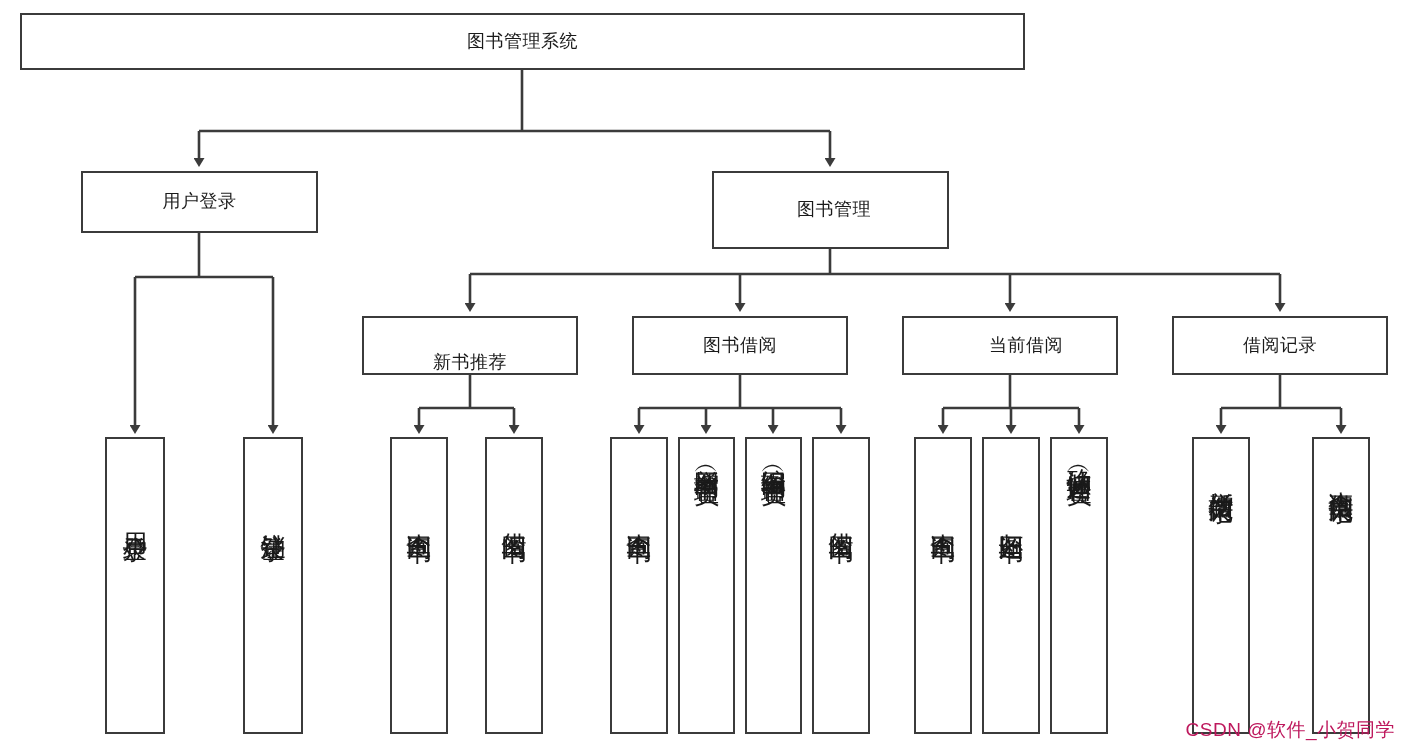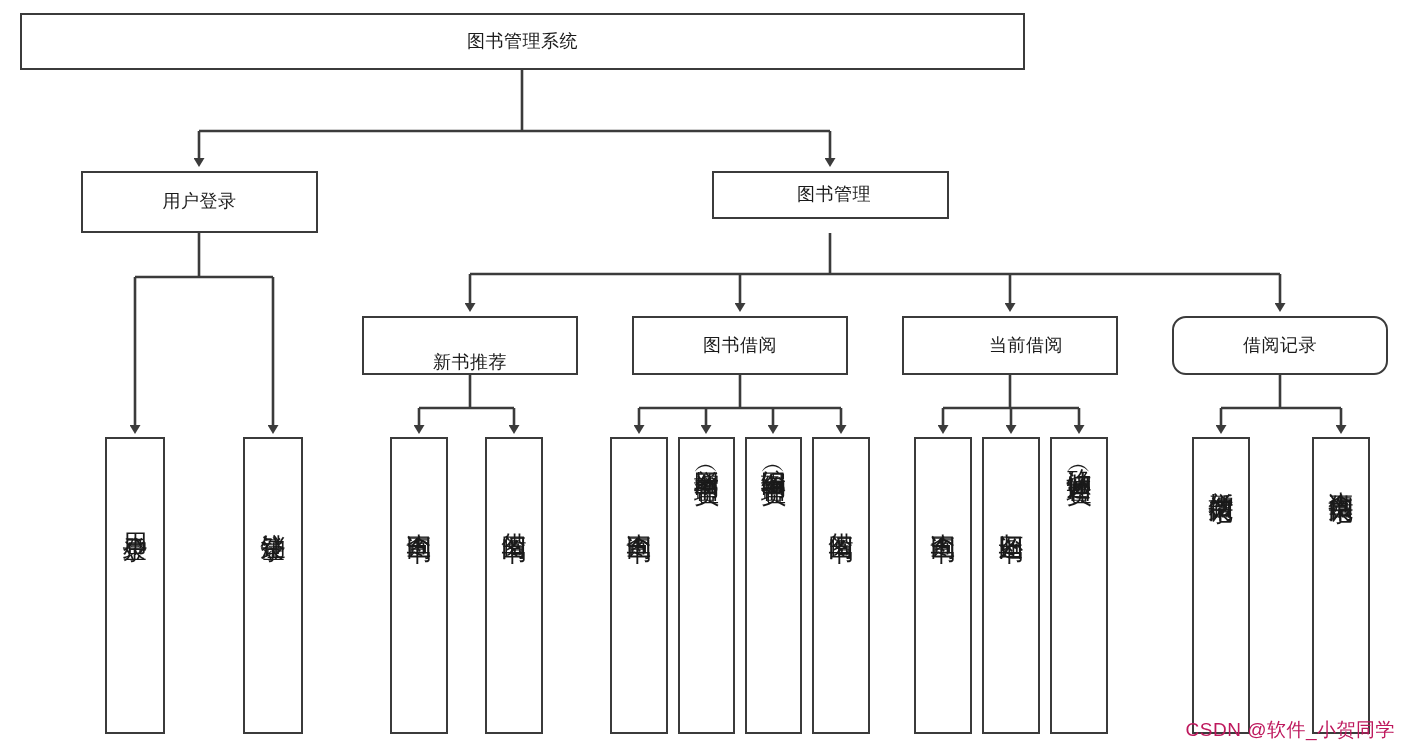--- a/index.html
+++ b/index.html
@@ -135,34 +135,34 @@
     </g>
   </svg>
 
   <div class="node horiz" style="left:20px; top:13px; width:1005px; height:57px;">
     <span class="label">图书管理系统</span>
   </div>
 
   <div class="node horiz" style="left:81px; top:171px; width:237px; height:62px;">
     <span class="label">用户登录</span>
   </div>
-  <div class="node horiz" style="left:712px; top:171px; width:237px; height:48px;padding-left:7px;">
+  <div class="node horiz" style="left:712px; top:171px; width:237px; height:78px;padding-left:7px;">
     <span class="label">图书管理</span>
   </div>
 
   <div class="node horiz" style="left:362px; top:316px; width:216px; height:59px;align-items:flex-end;">
     <span class="label">新书推荐</span>
   </div>
   <div class="node horiz" style="left:632px; top:316px; width:216px; height:59px;">
     <span class="label">图书借阅</span>
   </div>
   <div class="node horiz" style="left:902px; top:316px; width:216px; height:59px;padding-left:32px;">
     <span class="label">当前借阅</span>
   </div>
-  <div class="node horiz" style="left:1172px; top:316px; width:216px; height:59px;border-radius:14px;">
+  <div class="node horiz" style="left:1172px; top:316px; width:216px; height:59px;">
     <span class="label">借阅记录</span>
   </div>
 
   <div class="node vert mid" style="left:105px; top:437px; width:60px; height:297px;">
     <span class="label">用户登录</span>
   </div>
   <div class="node vert mid" style="left:243px; top:437px; width:60px; height:297px;">
     <span class="label">注销登录</span>
   </div>
 

